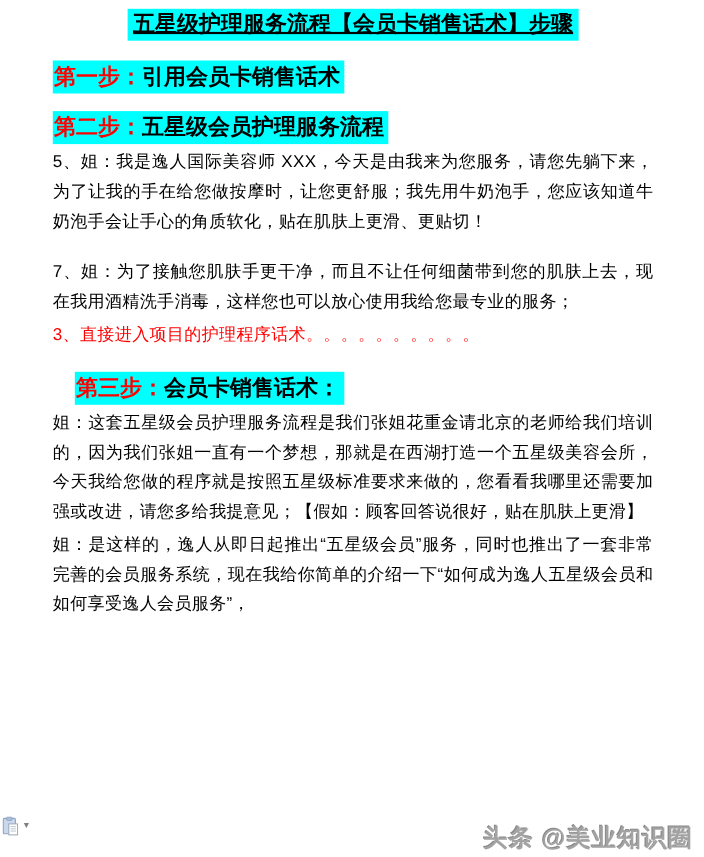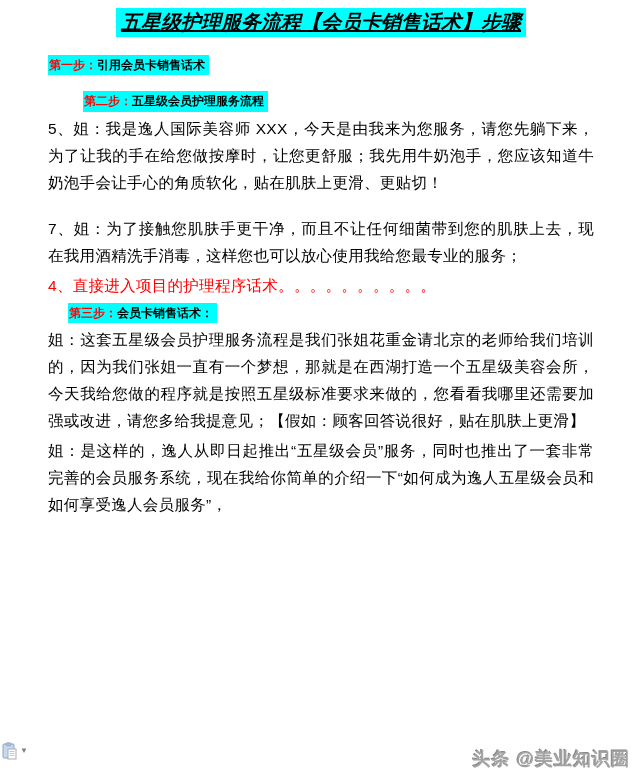--- a/index.html
+++ b/index.html
@@ -18,25 +18,24 @@
   .title {
     display:inline-block;
     background:#00ffff;
     font-family:"Liberation Serif","DejaVu Serif",serif;
     font-weight:bold;
     font-size:20px;
     line-height:1.35;
     padding:1px 5px;
     text-decoration:underline;
     color:#000;
-    font-style:italic;
   }
   .sec-head {
     margin-top:18px;
-    font-size:12px;
+    font-size:20px;
     font-weight:bold;
     line-height:1.2;
   }
   .sec-head .hl {
     display:inline-block;
     background:#00ffff;
     padding:3px 4px 3px 1px;
   }
   .step-red { color:#ff0000; }
   p.body {
@@ -44,21 +43,21 @@
     line-height:27px;
     text-align:justify;
     letter-spacing:0.3px;
     margin-top:3px;
   }
   p.body.gap { margin-top:19px; }
   .red-line { color:#ff0000; }
   .watermark {
     position:absolute;
     right:10px; top:747px;
-    font-size:18px;
+    font-size:22px;
     font-weight:bold;
     color:#a3a3a3;
     text-shadow:1px 1px 0 #ffffff, -1px -1px 0 #8a8a8a;
     letter-spacing:1px;
     white-space:nowrap;
     margin-left:30px;
   }
   .paste-btn {
     position:absolute;
     left:2px; top:738px;
@@ -76,28 +75,28 @@
 <div class="doc">
 
   <div class="title-wrap">
     <span class="title">五星级护理服务流程【会员卡销售话术】步骤</span>
   </div>
 
   <div class="sec-head">
     <span class="hl"><span class="step-red">第一步：</span><span>引用会员卡销售话术</span></span>
   </div>
 
-  <div class="sec-head" style="margin-top:16px;margin-left:35px;">
+  <div class="sec-head" style="margin-top:16px;">
     <span class="hl"><span class="step-red">第二步：</span><span>五星级会员护理服务流程</span></span>
   </div>
   <p class="body">5、姐：我是逸人国际美容师 XXX，今天是由我来为您服务，请您先躺下来，为了让我的手在给您做按摩时，让您更舒服；我先用牛奶泡手，您应该知道牛奶泡手会让手心的角质软化，贴在肌肤上更滑、更贴切！</p>
   <p class="body gap">7、姐：为了接触您肌肤手更干净，而且不让任何细菌带到您的肌肤上去，现在我用酒精洗手消毒，这样您也可以放心使用我给您最专业的服务；</p>
-  <p class="body red-line">4、直接进入项目的护理程序话术。。。。。。。。。。</p>
+  <p class="body red-line">3、直接进入项目的护理程序话术。。。。。。。。。。</p>
 
-  <div class="sec-head" style="margin-top:4px;padding-left:20px;">
+  <div class="sec-head" style="margin-top:20px;padding-left:20px;">
     <span class="hl"><span class="step-red">第三步：</span><span>会员卡销售话术：</span></span>
   </div>
   <p class="body">姐：这套五星级会员护理服务流程是我们张姐花重金请北京的老师给我们培训的，因为我们张姐一直有一个梦想，那就是在西湖打造一个五星级美容会所，今天我给您做的程序就是按照五星级标准要求来做的，您看看我哪里还需要加强或改进，请您多给我提意见；【假如：顾客回答说很好，贴在肌肤上更滑】</p>
   <p class="body"><span>姐：是这样的，逸人从即日起推出“五星级会员”服务，同时也推出了一套非常完善的会员服务系统，现在我给你简单的介绍一下“如何成为逸人五星级会员和如何享受逸人会员服务”，</span></p>
 
 </div>
 
 <div class="paste-btn">
   <span style="display:inline-block;line-height:0;">
     <svg width="15" height="18" viewBox="0 0 15 18">

